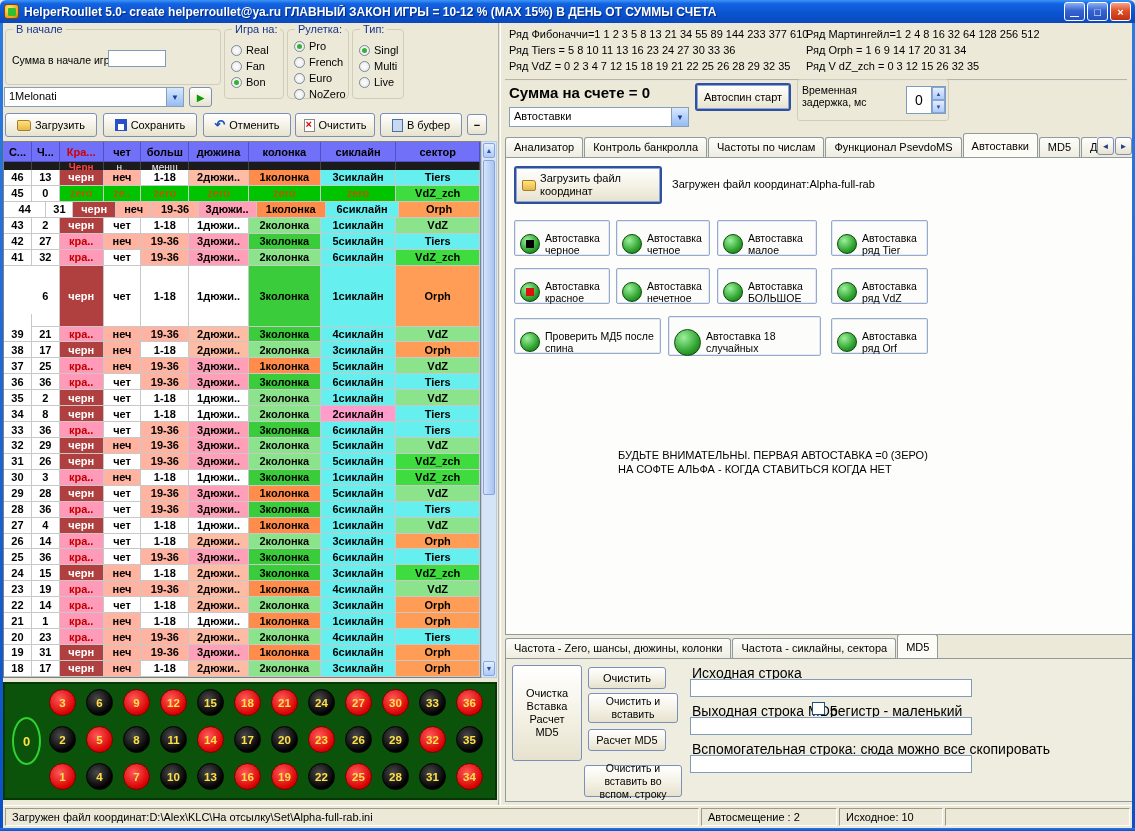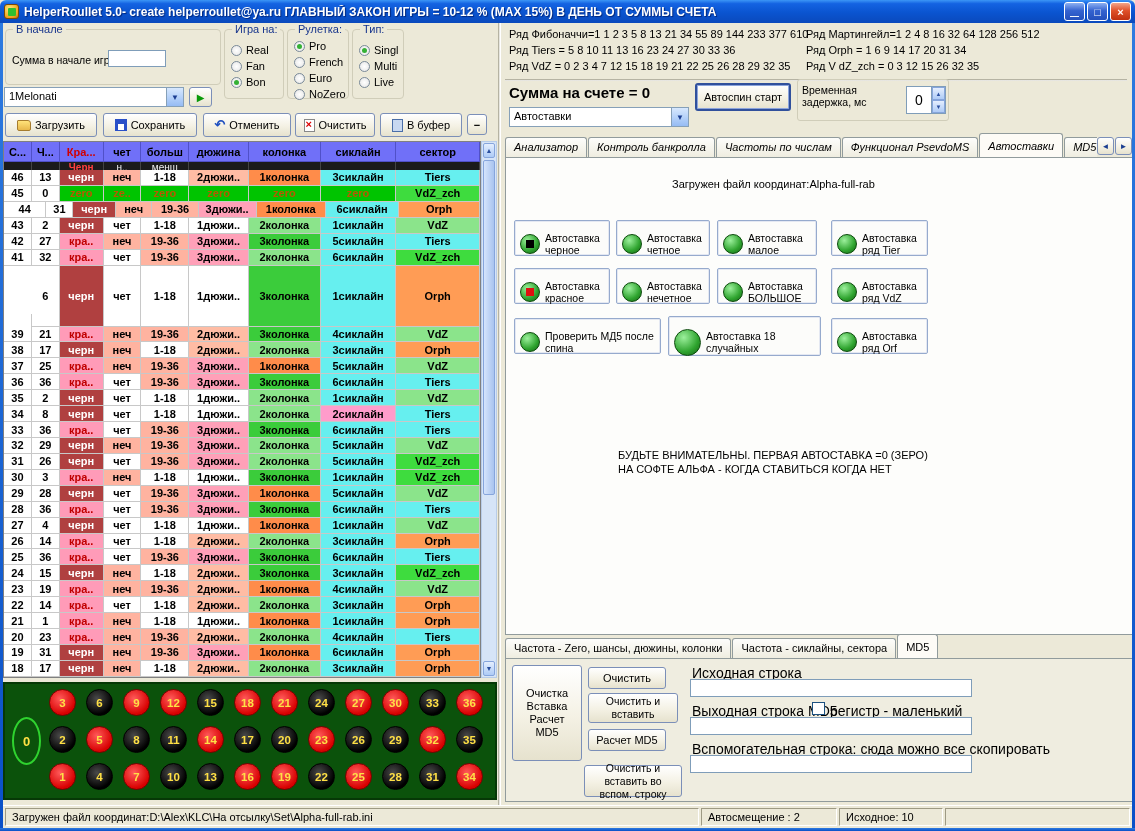--- a/index.html
+++ b/index.html
@@ -701,35 +701,39 @@
           <div class="spin-b">▼</div>
         </div>
       </div>
     </div>
 
     <div class="combo" style="left:8px; top:84px; width:180px; height:20px;">
       <div class="combo-val">Автоставки</div>
       <div class="combo-arrow">▼</div>
     </div>
 
-    <div class="tabstrip" style="left:4px; top:110px; width:592px; height:24px;font-style:italic;">
+    <div class="tabstrip" style="left:4px; top:110px; width:592px; height:24px;">
         <div class="tab">Анализатор</div>
         <div class="tab">Контроль банкролла</div>
         <div class="tab">Частоты по числам</div>
         <div class="tab">Функционал PsevdoMS</div>
         <div class="tab tab-active">Автоставки</div>
         <div class="tab">MD5</div>
         <div class="tab">Делени</div>
       </div>
     <div class="tab-scroll" style="left:596px; top:114px;">
       <div class="xbtn tsb" style="font-size:8px; color:#1B3E91;">◄</div>
       <div class="xbtn tsb" style="font-size:8px; color:#1B3E91;">►</div>
     </div>
 
     <div class="tabpanel">
+      <div class="xbtn def-btn load-btn">
+        <span class="ticon i-folder"></span>
+        <span>Загрузить файл координат</span>
+      </div>
       <div class="loaded-lab">Загружен файл координат:Alpha-full-rab</div>
       <div>
           <div class="bet-btn" style="left: 8px; top: 62px; width: 96px; height: 36px;">
             <span class="chip chip-black"></span>
             <span class="bet-lab">Автоставка черное</span>
           </div>
           <div class="bet-btn" style="left: 110px; top: 62px; width: 94px; height: 36px;">
             <span class="chip"></span>
             <span class="bet-lab">Автоставка четное</span>
           </div>

